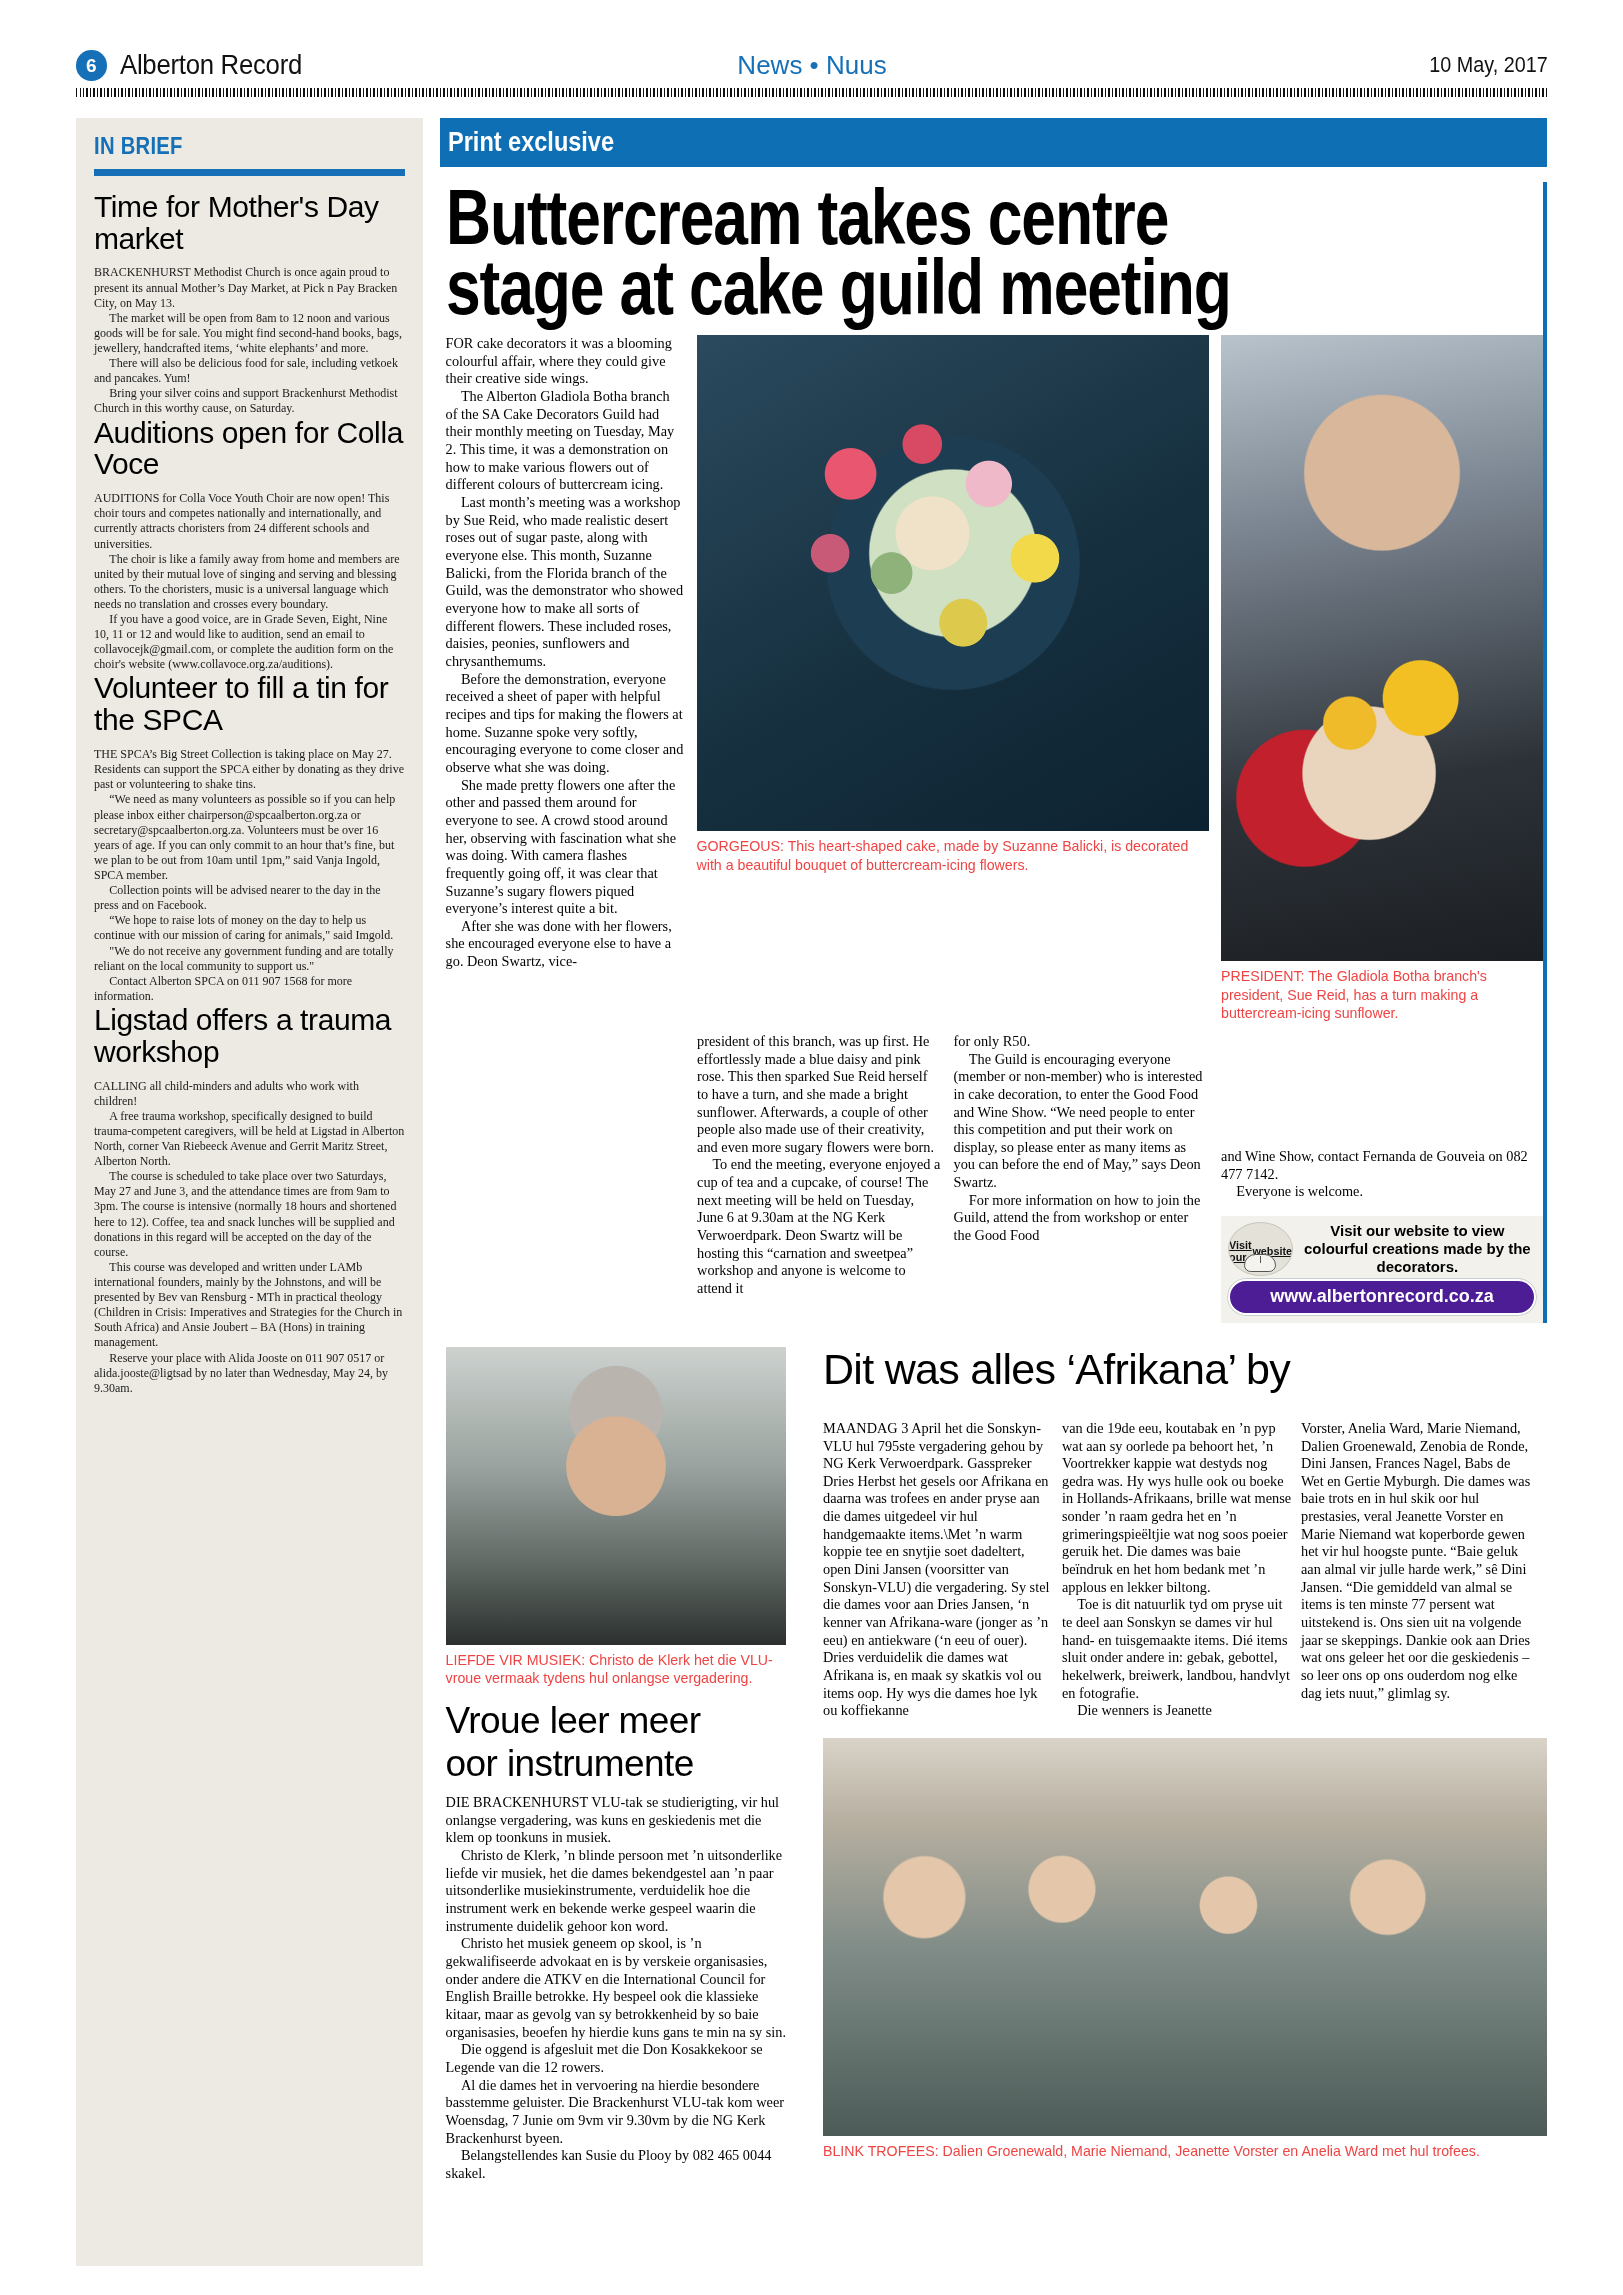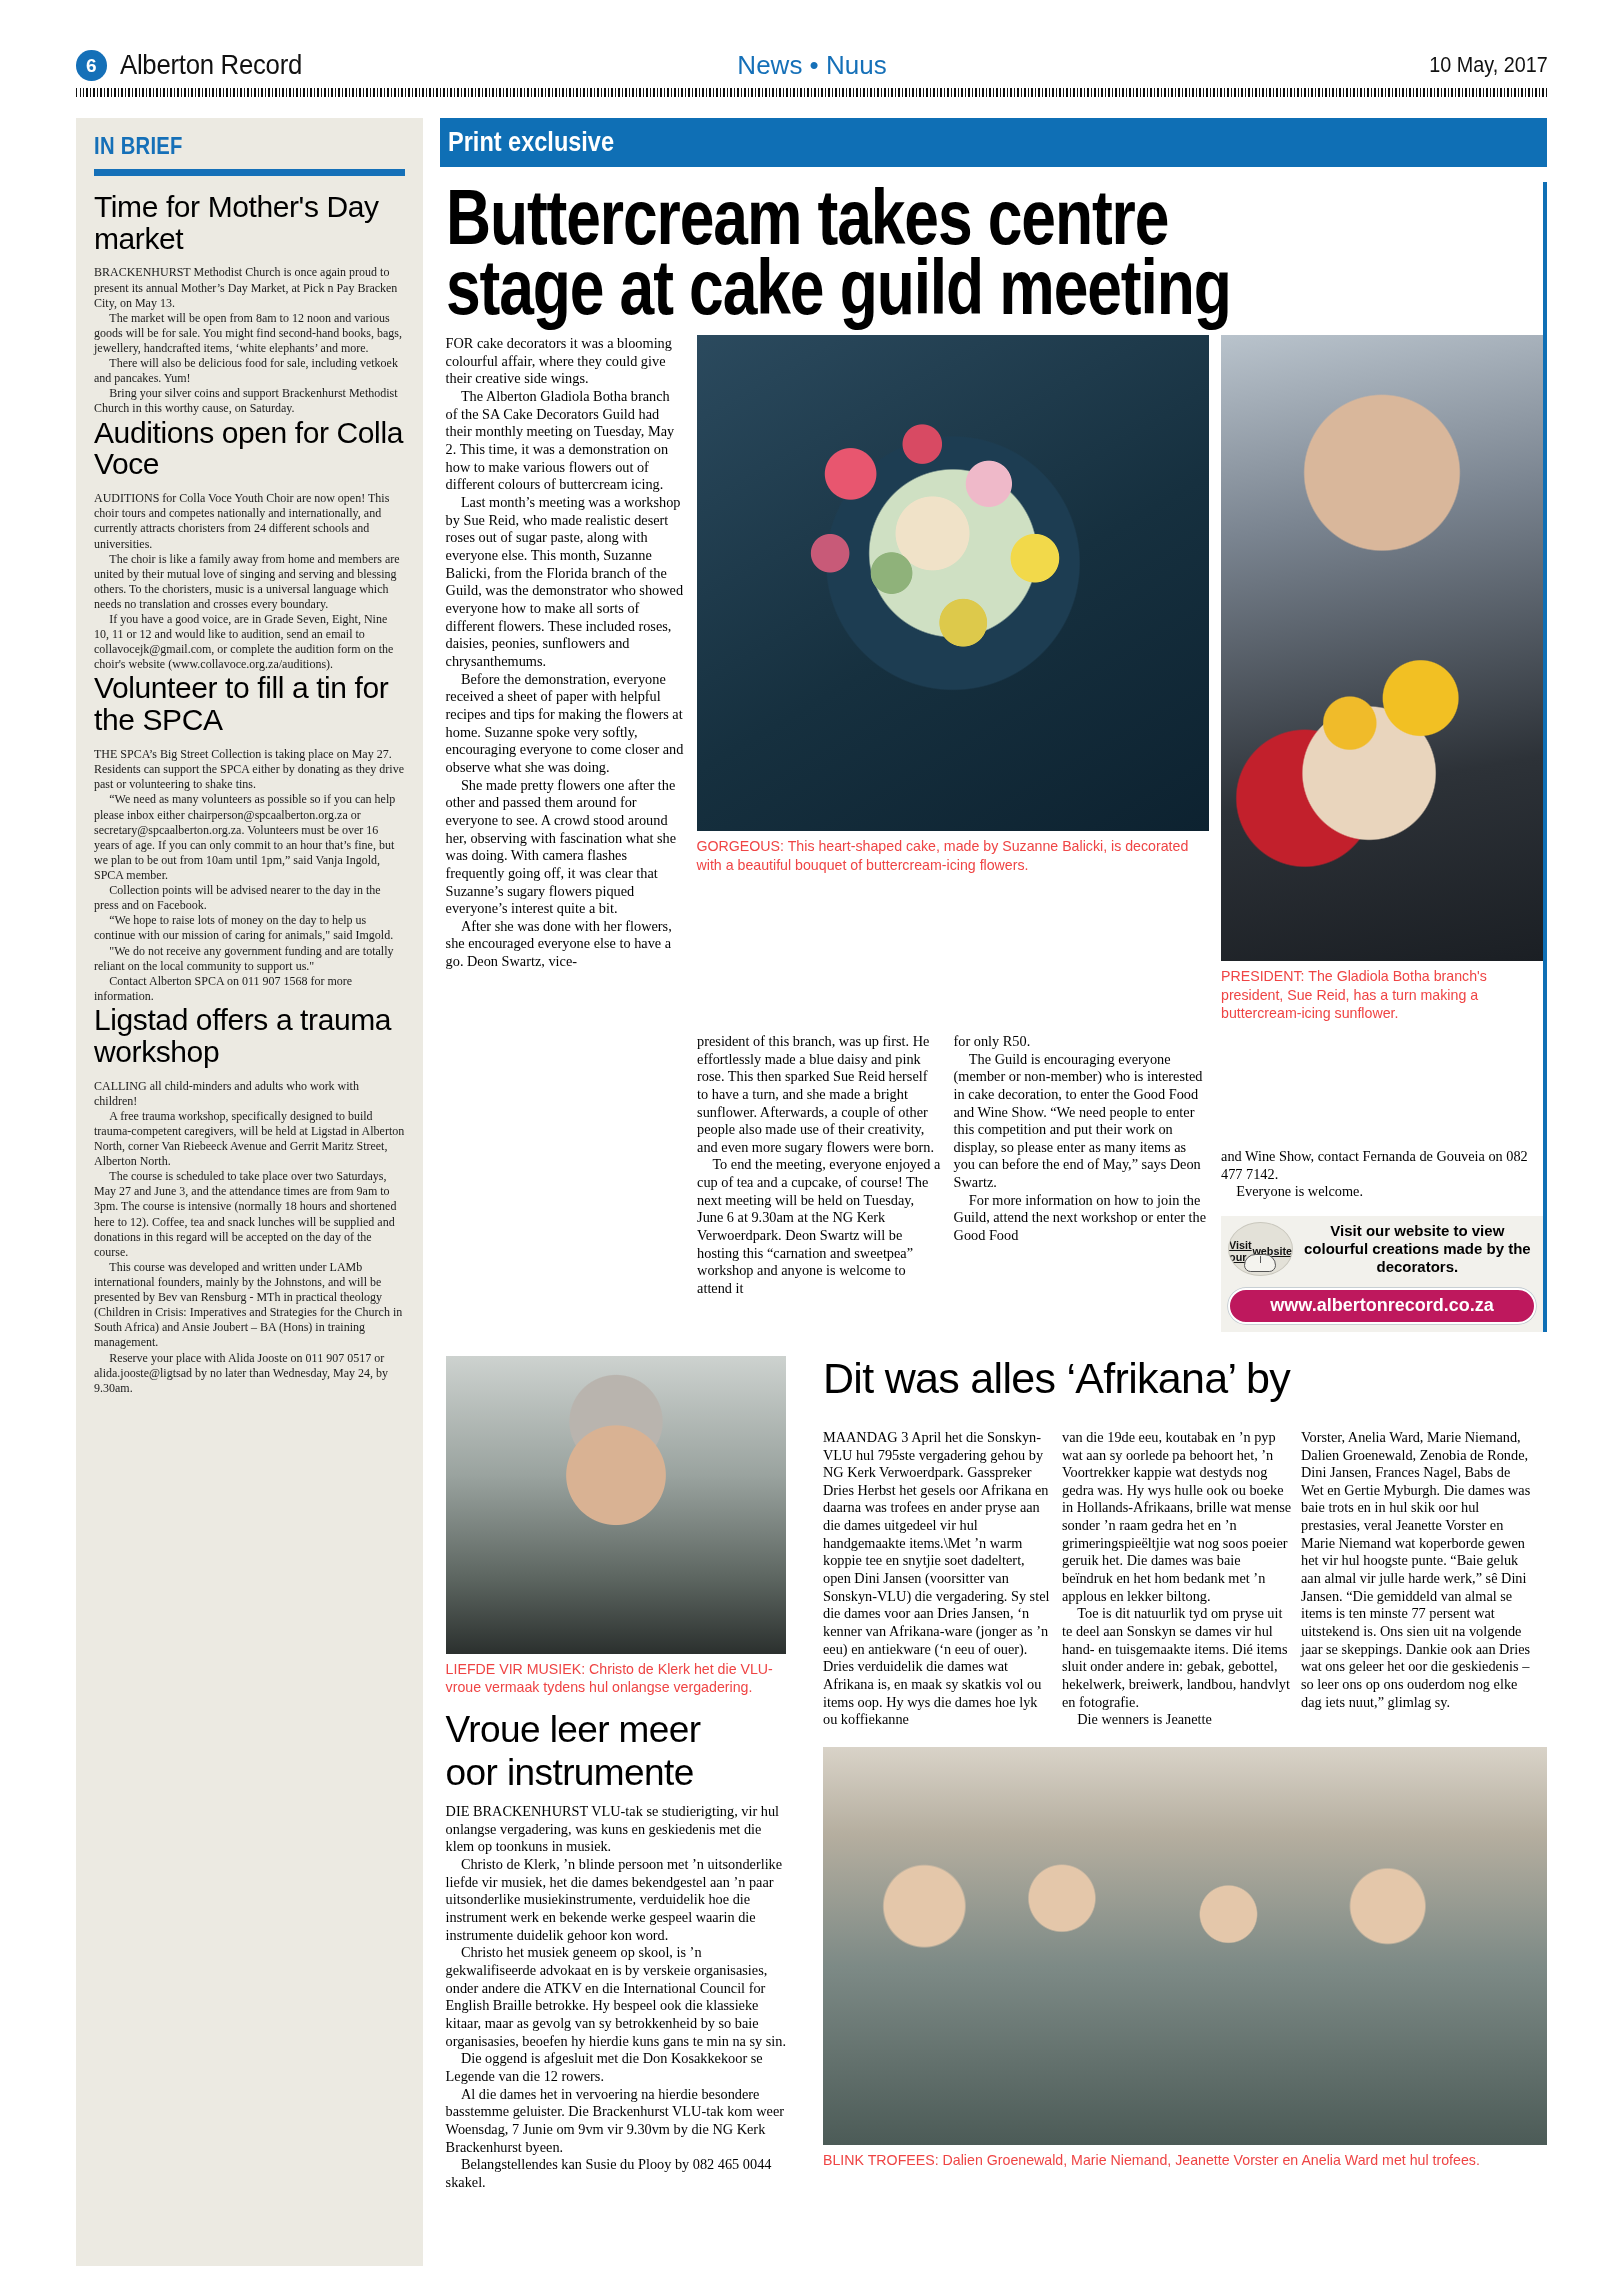--- a/index.html
+++ b/index.html
@@ -178,21 +178,21 @@
   }
   .mouse-glyph { position:absolute; bottom: 2.8px; left: 15.3px; width: 32px; height: 18px;
     border: 1.4px solid #555; border-radius: 14px 14px 8.3px 8.3px; background: #f4f3ee; }
   .mouse-glyph::after { content:""; position:absolute; left:14.6px; top:1.4px; width:1.4px; height:7px; background:#555; }
   .promo-text {
     flex: 1; text-align: center;
     font-family: "Liberation Sans", sans-serif; font-weight: bold;
     font-size: 15px; line-height: 1.2; color: #000;
   }
   .promo-url {
-    margin-top: 12px; background: #be185d; color: #fff;
+    margin-top: 3px; background: #4c1d95; color: #fff;
     border: 2.1px solid #fff; border-radius: 21px;
     box-shadow: 0 0 0 0.7px #b9c4cc;
     text-align: center; font-family: "Liberation Sans", sans-serif;
     font-weight: bold; font-size: 18px; padding: 4.9px 0 6.2px 0;
   }
 
   h1.sub-head-afr {
     font-family: "Liberation Sans", sans-serif;
     font-weight: 400; font-size: 43px; line-height: 1.05;
     margin: 0 0 11px 0; letter-spacing: -0.7px;
@@ -296,21 +296,21 @@
 
       <div style="display:flex; gap:12.5px; margin:11px 0 0 5.6px; position:relative;">
         <div style="width:239px"></div>
         <div class="col" style="width:244px">
           <p>president of this branch, was up first. He effortlessly made a blue daisy and pink rose. This then sparked Sue Reid herself to have a turn, and she made a bright sunflower. Afterwards, a couple of other people also made use of their creativity, and even more sugary flowers were born.</p>
           <p>To end the meeting, everyone enjoyed a cup of tea and a cupcake, of course! The next meeting will be held on Tuesday, June 6 at 9.30am at the NG Kerk Verwoerdpark. Deon Swartz will be hosting this “carnation and sweetpea” workshop and anyone is welcome to attend it</p>
         </div>
         <div class="col" style="width:255px">
           <p>for only R50.</p>
           <p>The Guild is encouraging everyone (member or non-member) who is interested in cake decoration, to enter the Good Food and Wine Show. “We need people to enter this competition and put their work on display, so please enter as many items as you can before the end of May,” says Deon Swartz.</p>
-          <p>For more information on how to join the Guild, attend the next workshop or enter the Good Food</p>
+          <p>For more information on how to join the Guild, attend the from workshop or enter the Good Food</p>
         </div>
         <div style="width:322px">
           <div class="col" style="margin-top:115px">
             <p>and Wine Show, contact Fernanda de Gouveia on 082 477 7142.</p>
             <p>Everyone is welcome.</p>
           </div>
 
           <div class="promo" style="margin-top:15.3px">
             <div class="promo-row">
               <div class="mouse-badge">

